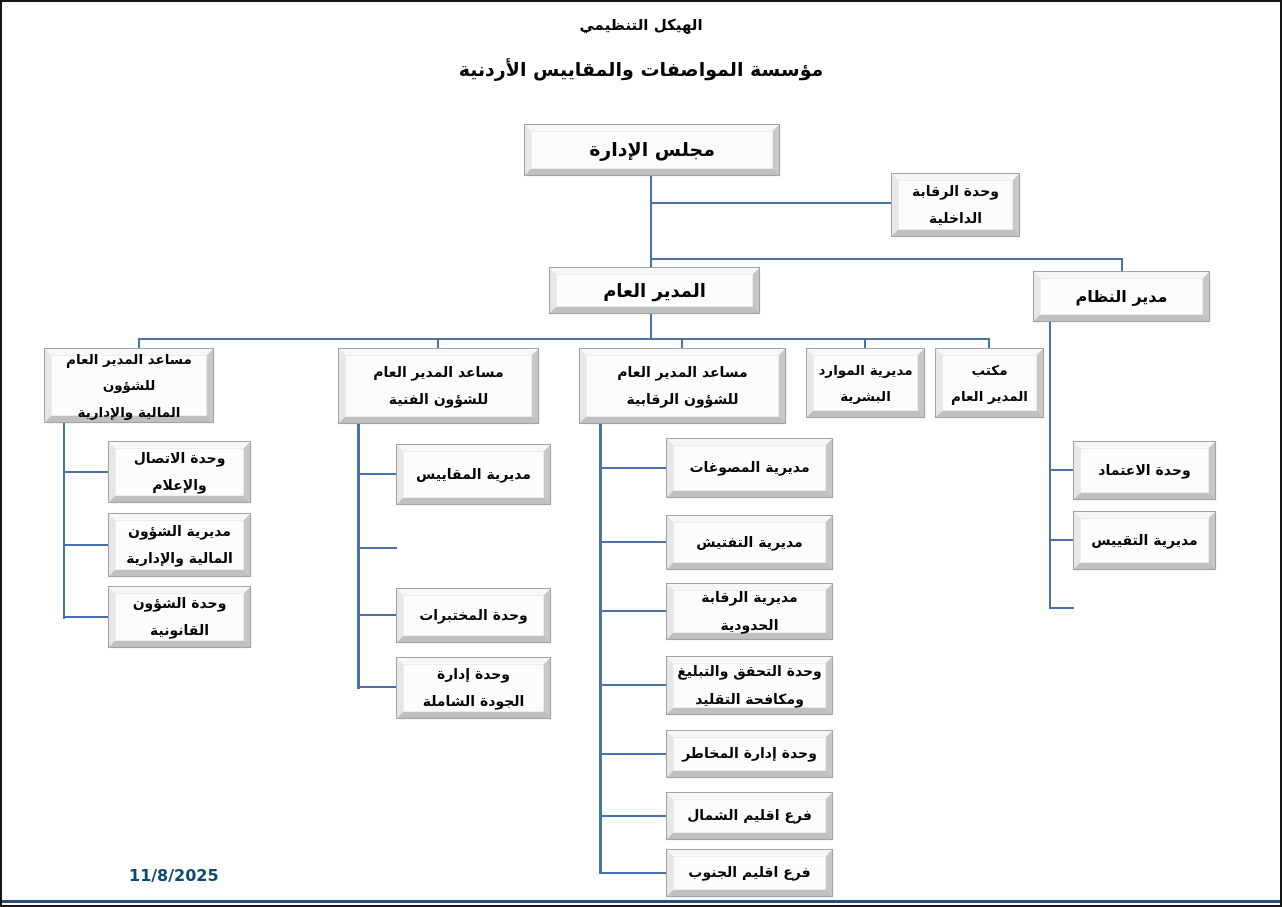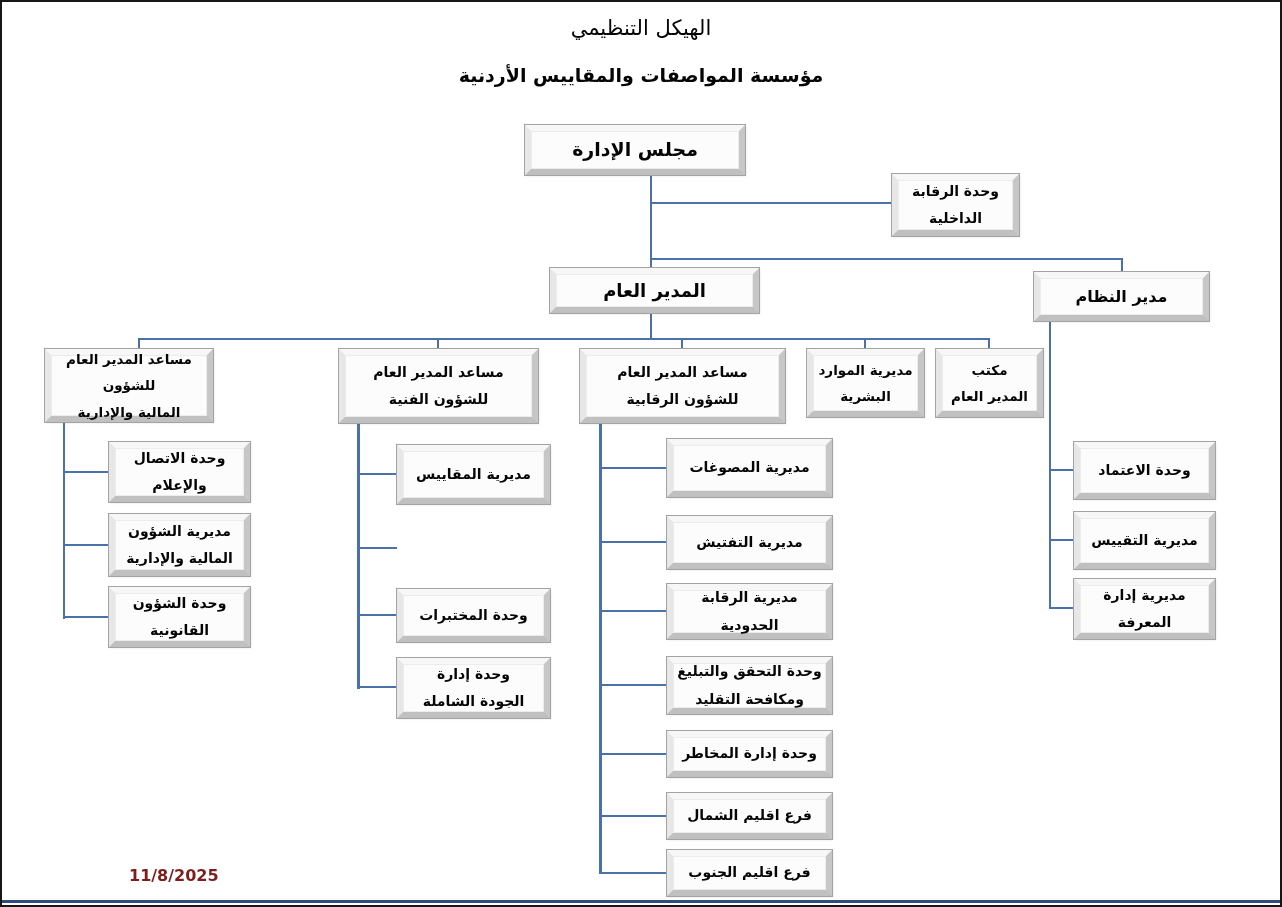--- a/index.html
+++ b/index.html
@@ -2,32 +2,32 @@
 <html lang="ar"><head>
 <meta charset="utf-8">
 <style>
   html,body{margin:0;padding:0;background:#e9e9e9;}
   body{font-family:"DejaVu Sans",sans-serif;}
   .page{
     position:relative;width:1282px;height:907px;margin:0 auto;
     background:#ffffff;border:2px solid #161616;box-sizing:border-box;overflow:hidden;
   }
   .titles{position:absolute;top:14px;left:0;width:100%;text-align:center;color:#050505;}
-  .title1{font-size:21px;font-weight:normal;}
+  .title1{font-size:15px;font-weight:bold;}
   .title2{font-size:19px;font-weight:bold;margin-top:24px;}
 
   .node{
     position:absolute;display:flex;align-items:center;justify-content:center;
     text-align:center;font-weight:bold;color:#050505;font-size:14px;line-height:1.95;
     white-space:pre-line;background:#fcfcfc;
     border:6px solid;border-color:#f7f7f7 #c7c7c7 #c0c0c0 #e7e7e7;
     outline:1px solid #a3a3a3;box-shadow:inset 0 0 0 1px #ececec, 1px 1px 2px rgba(0,0,0,.12);
     box-sizing:border-box;
   }
-  .n-board{left:523px;top:123px;width:220px;height:50px;font-size:19px;}
+  .n-board{left:523px;top:123px;width:254px;height:50px;font-size:19px;}
   .n-audit{left:890px;top:172px;width:127px;height:62px;}
   .n-dg{left:548px;top:266px;width:209px;height:45px;font-size:18px;}
   .n-sys{left:1032px;top:270px;width:175px;height:49px;font-size:16px;}
   .n-afa{left:43px;top:347px;width:168px;height:73px;font-size:13.5px;}
   .n-ate{left:337px;top:347px;width:199px;height:74px;font-size:14px;}
   .n-are{left:578px;top:347px;width:205px;height:74px;font-size:14px;}
   .n-hr{left:805px;top:347px;width:117px;height:68px;font-size:13.5px;}
   .n-dgo{left:934px;top:347px;width:107px;height:68px;font-size:13.5px;}
   .n-comm{left:107px;top:440px;width:141px;height:60px;}
   .n-fad{left:107px;top:512px;width:141px;height:62px;text-align:center;}
@@ -42,21 +42,21 @@
   .n-verif{left:665px;top:655px;width:165px;height:57px;}
   .n-risk{left:665px;top:729px;width:165px;height:46px;}
   .n-north{left:665px;top:791px;width:165px;height:46px;}
   .n-south{left:665px;top:848px;width:165px;height:46px;}
   .n-accr{left:1072px;top:440px;width:141px;height:57px;}
   .n-stand{left:1072px;top:510px;width:141px;height:57px;}
   .n-know{left:1072px;top:577px;width:141px;height:60px;}
 
   .ln{position:absolute;background:#4a71a8;}
   .rule{position:absolute;background:#2e4d7b;}
-  .date{position:absolute;left:127px;top:864px;font-size:16px;font-weight:bold;color:#7f1d1d;direction:ltr;}
+  .date{position:absolute;left:127px;top:864px;font-size:16px;font-weight:bold;color:#0c4a6e;direction:ltr;}
 </style>
 </head>
 <body dir="rtl">
 
 <div class="page">
 
   <div class="titles">
     <div class="title1">الهيكل التنظيمي</div>
     <div class="title2">مؤسسة المواصفات والمقاييس الأردنية</div>
   </div>
@@ -134,16 +134,15 @@
 الحدودية</div>
   <div class="node n-insp">مديرية التفتيش</div>
   <div class="node n-verif">وحدة التحقق والتبليغ
 ومكافحة التقليد</div>
   <div class="node n-risk">وحدة إدارة المخاطر</div>
   <div class="node n-north">فرع اقليم الشمال</div>
   <div class="node n-south">فرع اقليم الجنوب</div>
 
   <div class="node n-accr">وحدة الاعتماد</div>
   <div class="node n-stand">مديرية التقييس</div>
-  <div class="node n-know">مديرية إدارة المعرفة</div>
 
   <div class="date">11/8/2025</div>
 </div>
 
 </body></html>

